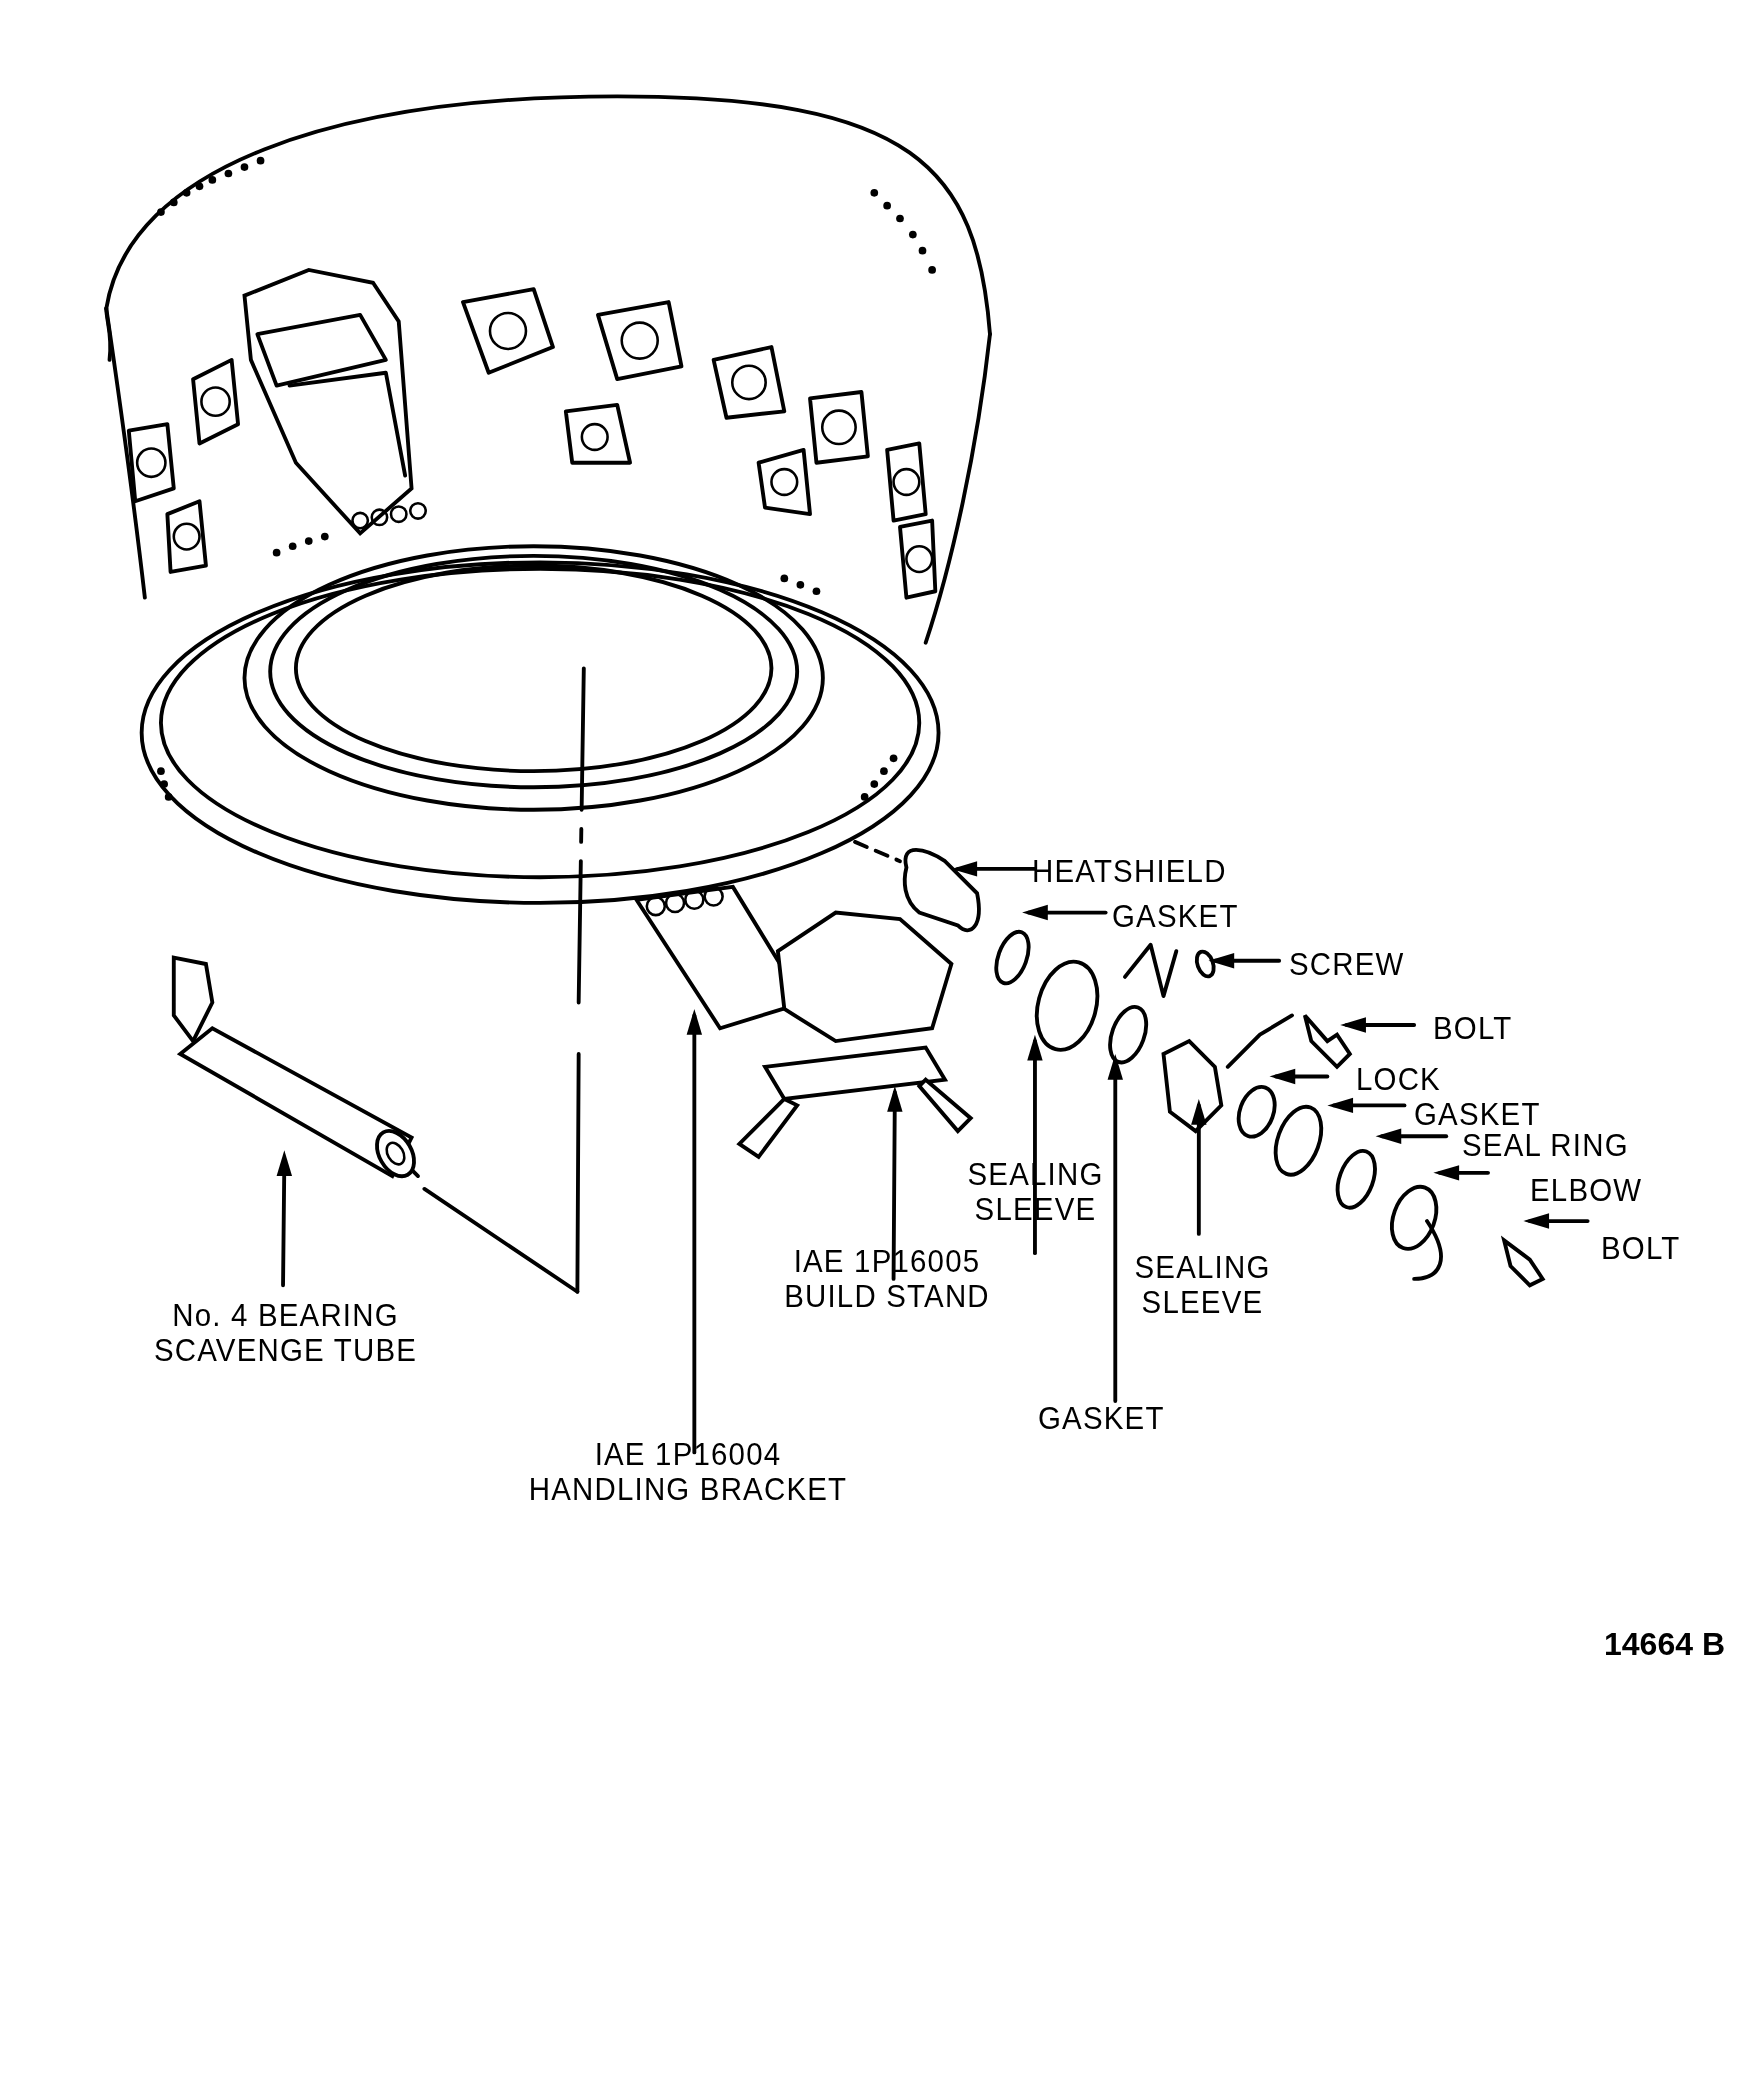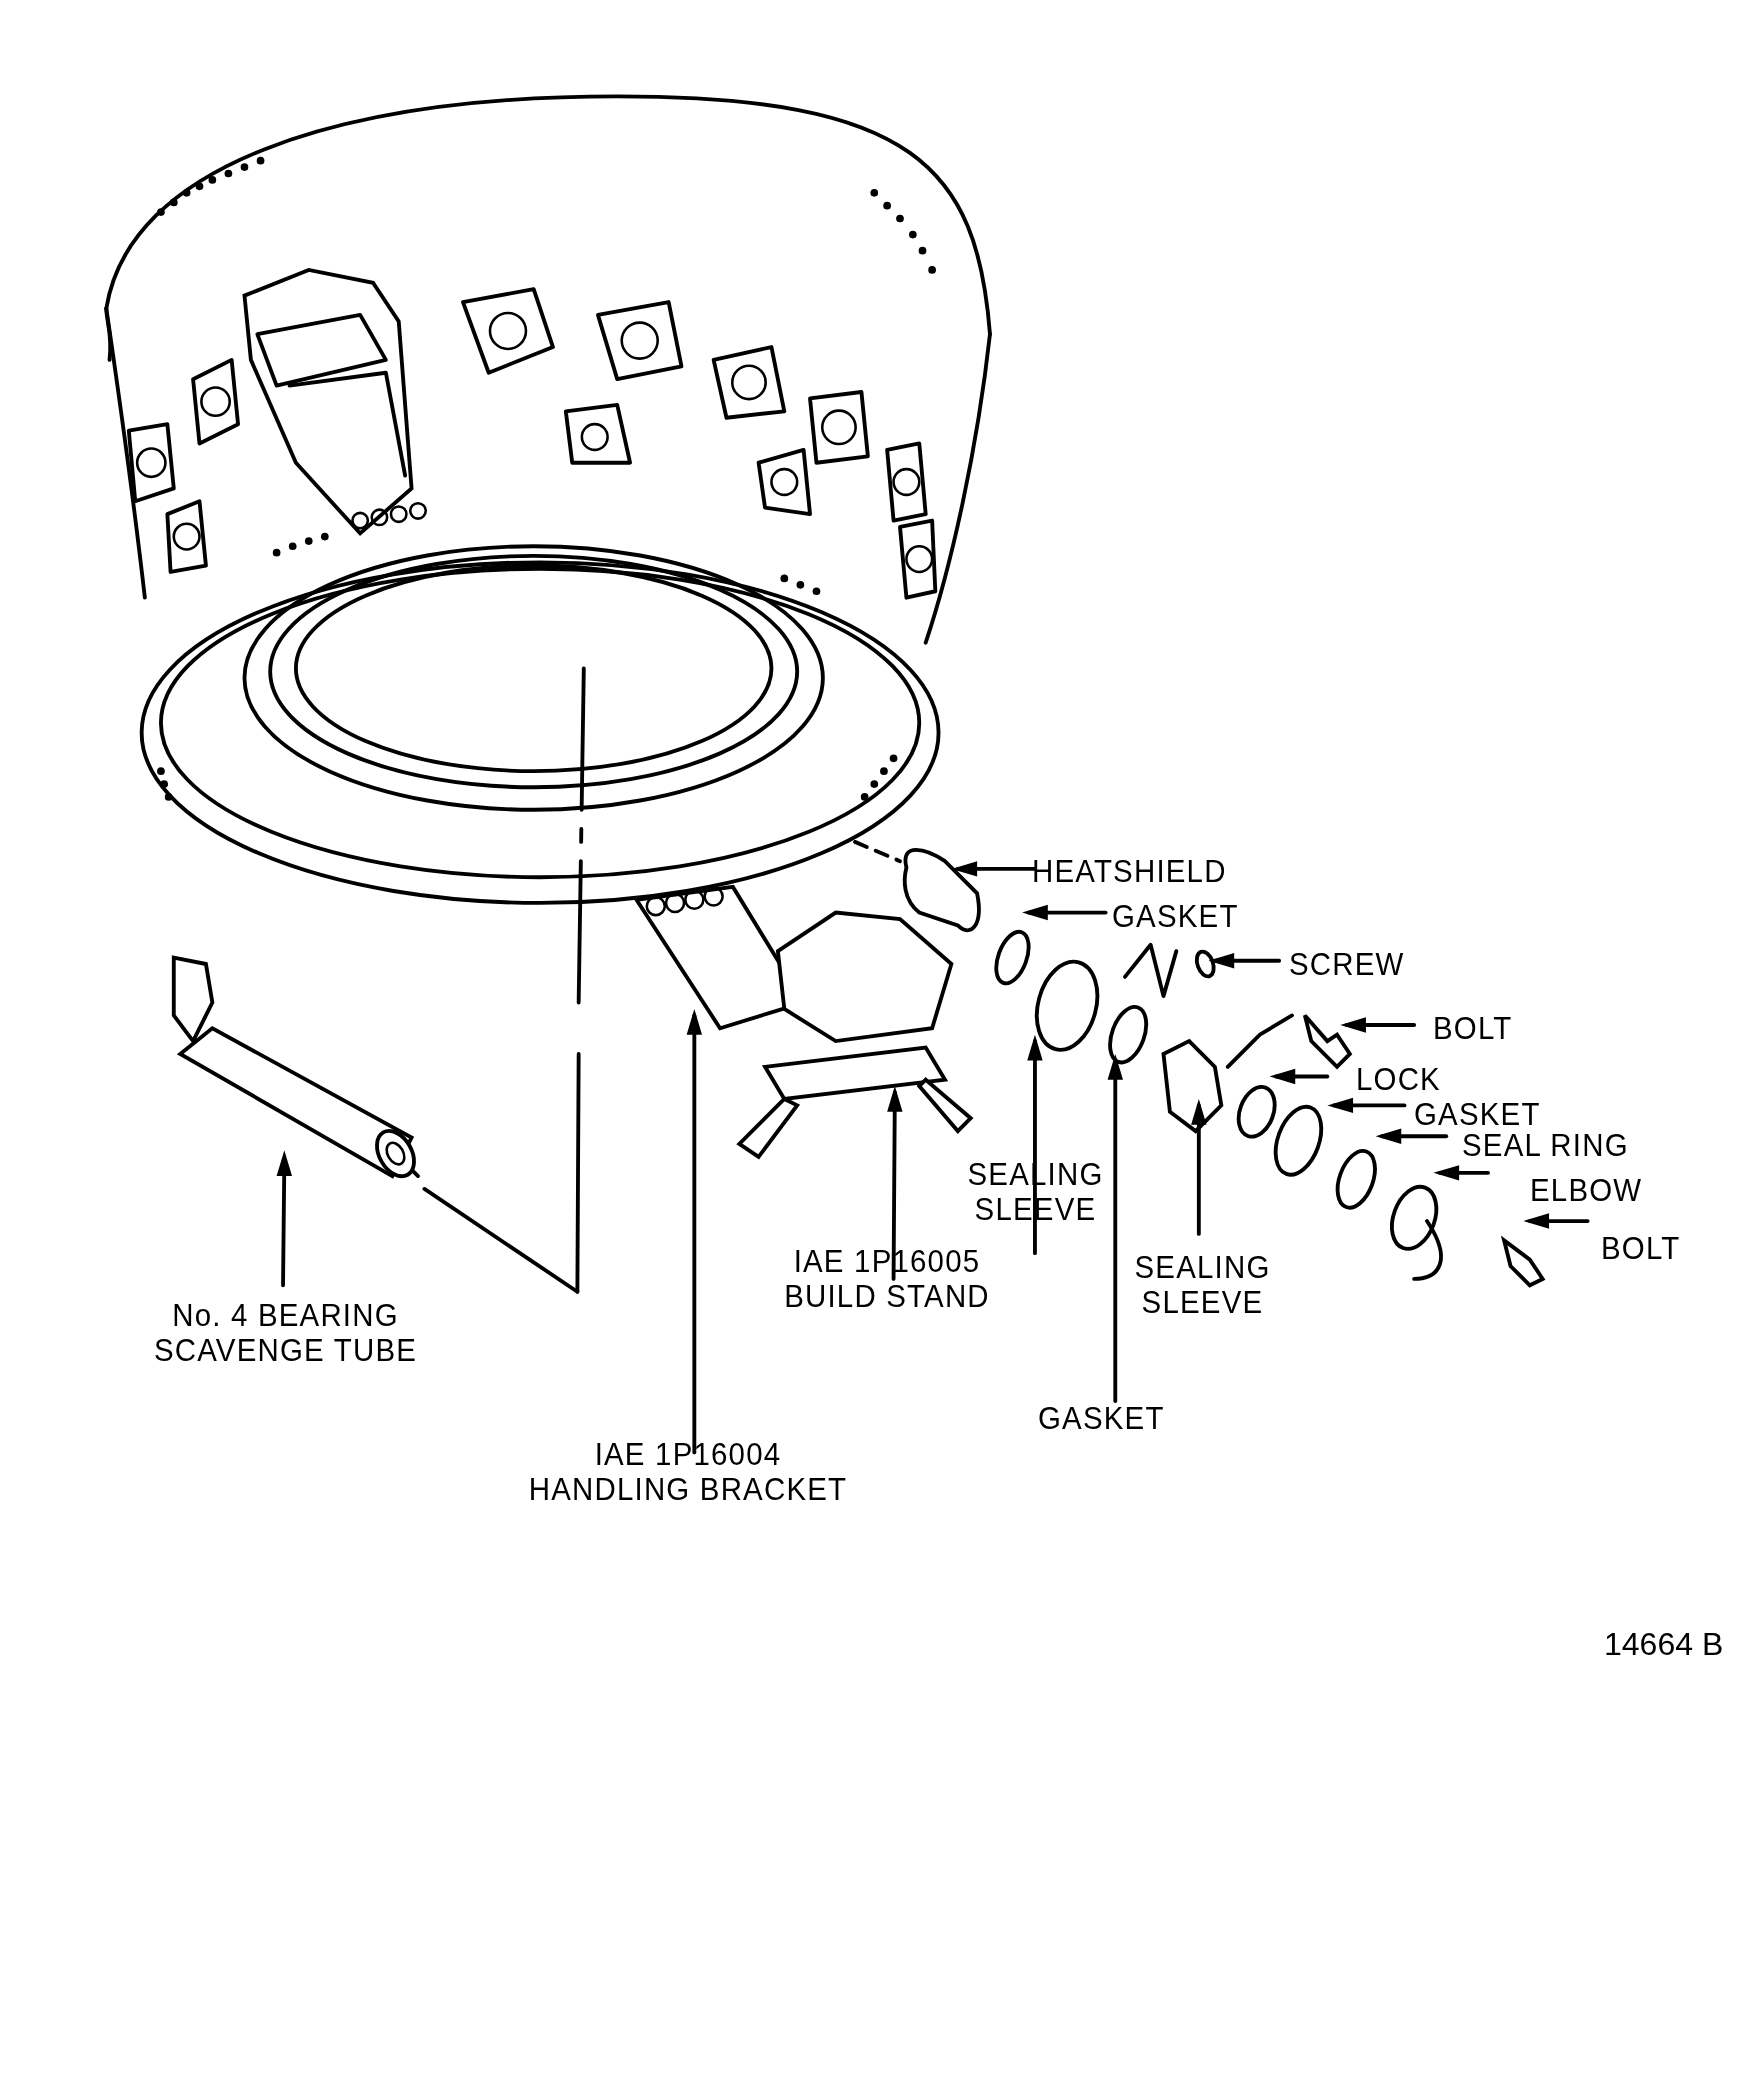--- a/index.html
+++ b/index.html
@@ -13,21 +13,21 @@
       color: #000;
       letter-spacing: 1.3px;
       white-space: nowrap;
       transform: scaleX(0.92);
       transform-origin: left top;
     }
     .label.center { text-align: center; transform-origin: center top; }
     .fig-number {
       position: absolute;
       font-family: "Liberation Sans", sans-serif;
-      font-weight: normal;
+      font-weight: bold;
       font-size: 32px;
       color: #000;
     }
     svg .ln { stroke: #000; stroke-width: 6; fill: none; stroke-linecap: round; stroke-linejoin: round; }
     svg .thin { stroke: #000; stroke-width: 4; fill: none; }
     svg .fillw { fill: #fff; stroke: #000; stroke-width: 6; }
     svg .dots { fill: #000; }
   </style>
 </head>
 <body>

